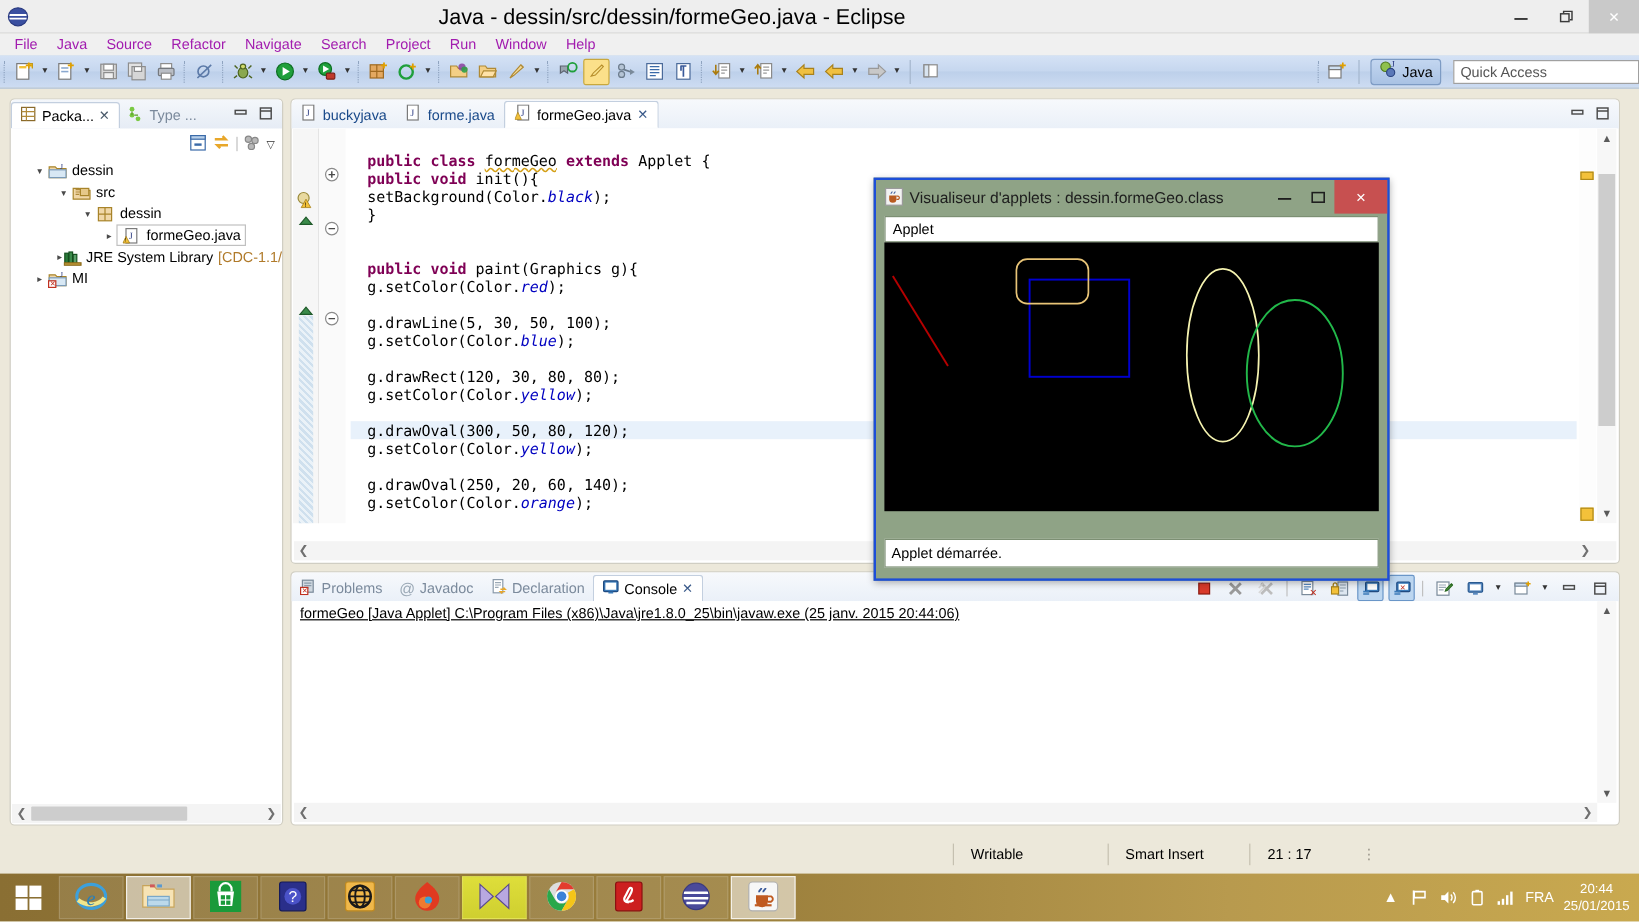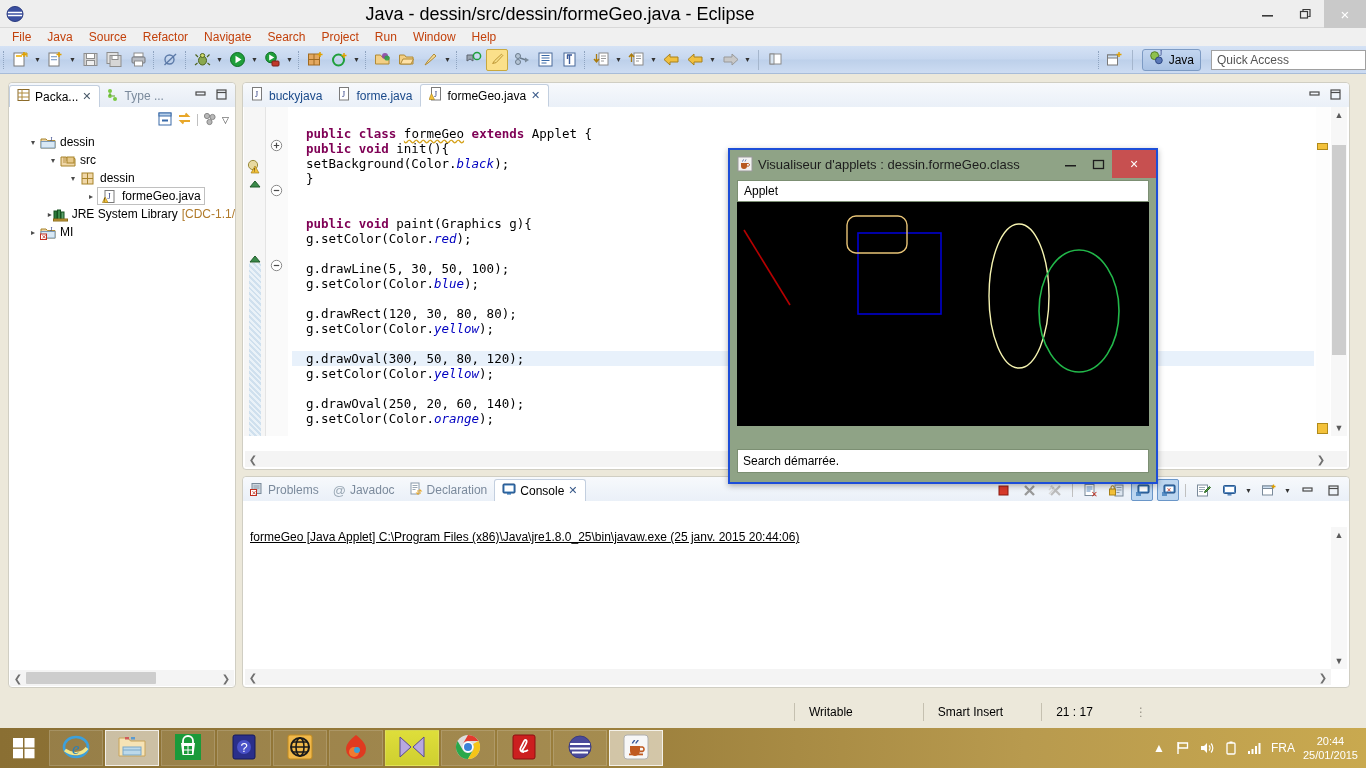--- a/index.html
+++ b/index.html
@@ -35,21 +35,21 @@
   .tb-btn.close { background: #c9c9c9; width: 42px; }
   .tb-btn.close .x { font-size: 15px; color: #fff; }
 
   
   .menubar {
     position: absolute; left: 0; top: 28px; width: 1366px; height: 18px;
     background: #f0f0f0;
     display: flex; align-items: center; padding-left: 4px;
   }
   .menu-item {
-    padding: 1px 8px; font-size: 12px; color: #c2410c; height: 18px; line-height: 16px;
+    padding: 1px 8px; font-size: 12px; color: #a21caf; height: 18px; line-height: 16px;
   }
 
   
   .toolbar {
     position: absolute; left: 0; top: 46px; width: 1366px; height: 28px;
     background: linear-gradient(to bottom, #d5e2f5 0%, #c6d7ef 48%, #bdd0ea 52%, #cddcf2 100%);
     border-bottom: 1px solid #a8bcd8;
     display: flex; align-items: center;
   }
   .tbi { width: 22px; height: 22px; display: flex; align-items: center; justify-content: center;
@@ -138,21 +138,21 @@
   .ed-vscroll { position: absolute; right: 1px; top: 0; width: 16px; bottom: 32px; background: #f7f7f7; }
   .vs-arrow { height: 16px; text-align: center; font-size: 9px; color: #5a5a5a; line-height: 16px; }
   .vs-thumb { position: absolute; left: 1px; right: 1px; background: #cdcdcd; }
   .ed-hscroll { position: absolute; left: 1px; right: 1px; bottom: 1px; height: 16px; background:#f4f4f4;
                 display:flex; align-items:center; justify-content: space-between; }
 
   
   #console { left: 242px; top: 402px; width: 1108px; height: 212px; }
   #con-tabs { background: linear-gradient(to bottom,#f7f9fc,#eaf0f8); border-radius:4px 4px 0 0;}
   .con-toolbar { position:absolute; right:4px; top:2px; height:22px; display:flex; align-items:center; gap:2px;}
-  .con-body { position: absolute; left: 1px; top: 24px; right: 1px; bottom: 1px; background:#fff;margin-top:26px; }
+  .con-body { position: absolute; left: 1px; top: 24px; right: 1px; bottom: 1px; background:#fff; }
   .con-line { font-size: 12px; padding: 3px 6px 0 6px; color: #000; }
   .con-line u { text-decoration: underline; }
 
   
   #applet {
     position: absolute; left: 728px; top: 74px; width: 430px; height: 336px;
     background: #8fa386; border: 2px solid #1d4ed8; box-shadow: 0 2px 6px rgba(0,0,0,.3);
   }
   .ap-title { height: 28px; display: flex; align-items: center; color: #1d1d1d; font-size: 13px; }
   .ap-icon { width: 16px; height: 16px; margin: 0 5px 0 7px; }
@@ -920,21 +920,21 @@
         <svg width="416" height="224" viewBox="0 0 416 224" style="display:block;">
           <line x1="7" y1="28" x2="53" y2="103" stroke="#b50000" stroke-width="1.6"></line>
           <rect x="121" y="31" width="83" height="81" fill="none" stroke="#0000d0" stroke-width="1.6"></rect>
           <rect x="110" y="14" width="60" height="37" rx="9" ry="9" fill="none" stroke="#e8c477" stroke-width="1.4"></rect>
           <ellipse cx="282" cy="94" rx="30" ry="72" fill="none" stroke="#f5f3b0" stroke-width="1.4"></ellipse>
           <ellipse cx="342" cy="109" rx="40" ry="61" fill="none" stroke="#22b84a" stroke-width="1.6"></ellipse>
         </svg>
       </div>
 
       <div class="ap-status">
-        <span>Search démarrée.</span>
+        <span>Applet démarrée.</span>
       </div>
     </div>
   </div>
 
   <div class="statusbar">
     <div style="width:780px"></div>
     <div class="sb-sep"></div>
     <span class="sb-txt">Writable</span>
     <div style="width:56px"></div>
     <div class="sb-sep"></div>

